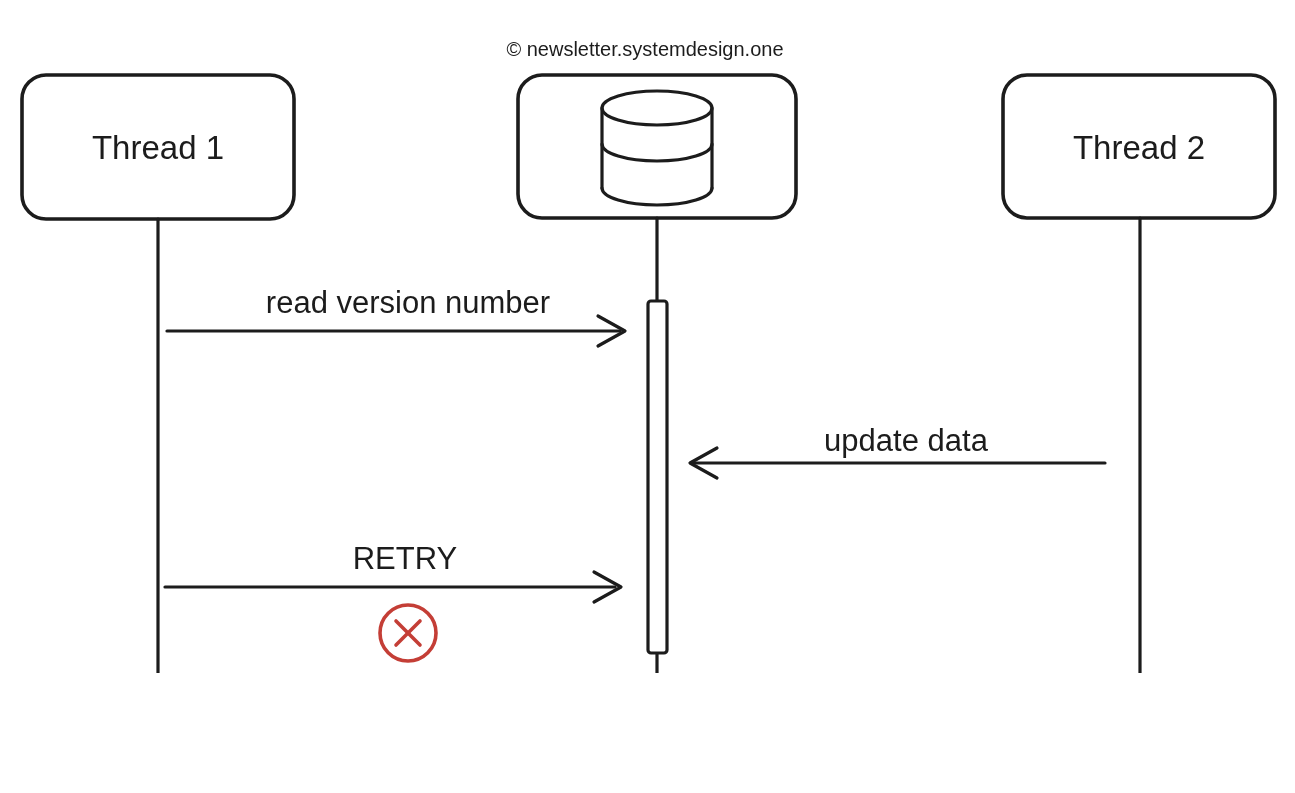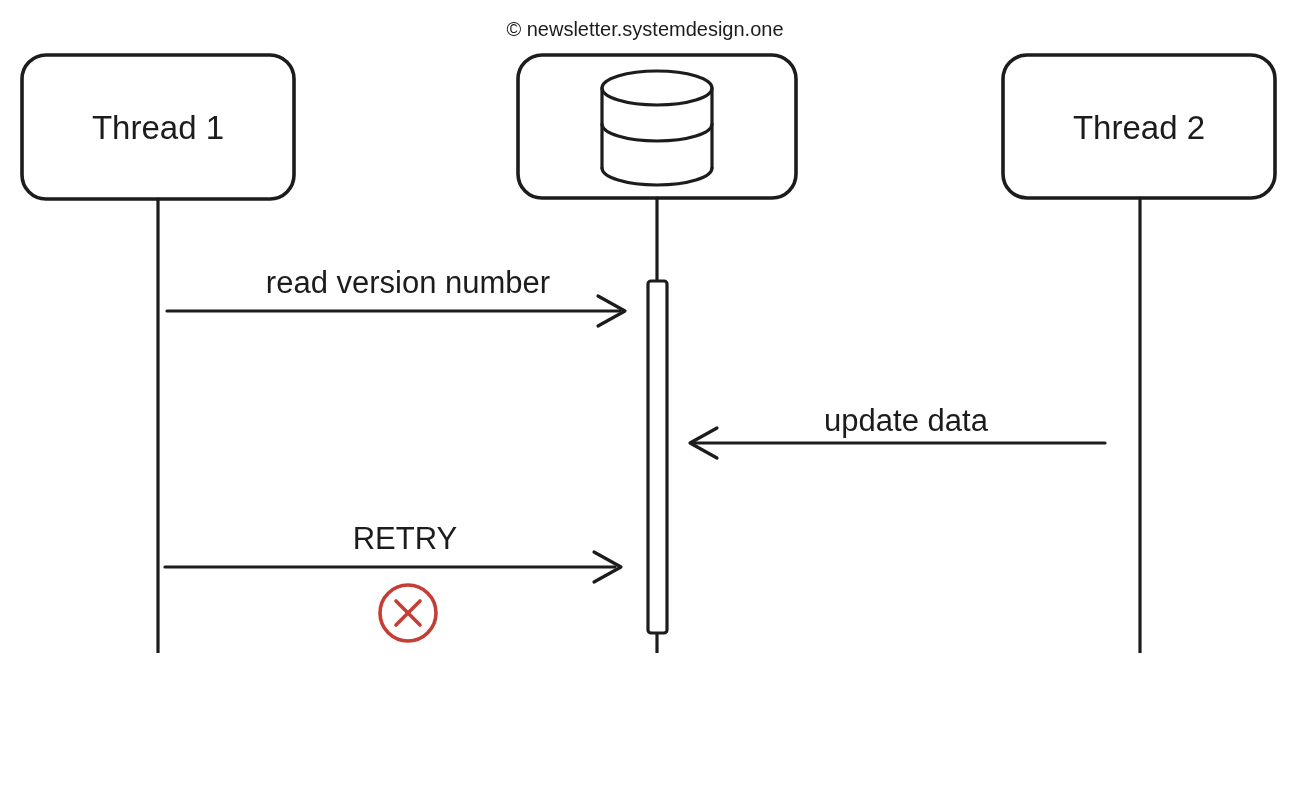--- a/index.html
+++ b/index.html
@@ -7,20 +7,21 @@
     padding: 0;
     background: #ffffff;
     font-family: "Liberation Sans", sans-serif;
   }
   .canvas {
     position: relative;
     width: 1295px;
     height: 653px;
     background: #ffffff;
     overflow: hidden;
+    margin-top: 20px;
   }
   svg { display: block; }
   .ink-stroke {
     fill: none;
     stroke: #1c1c1c;
     stroke-width: 3.2;
     stroke-linecap: round;
     stroke-linejoin: round;
   }
   .box {

